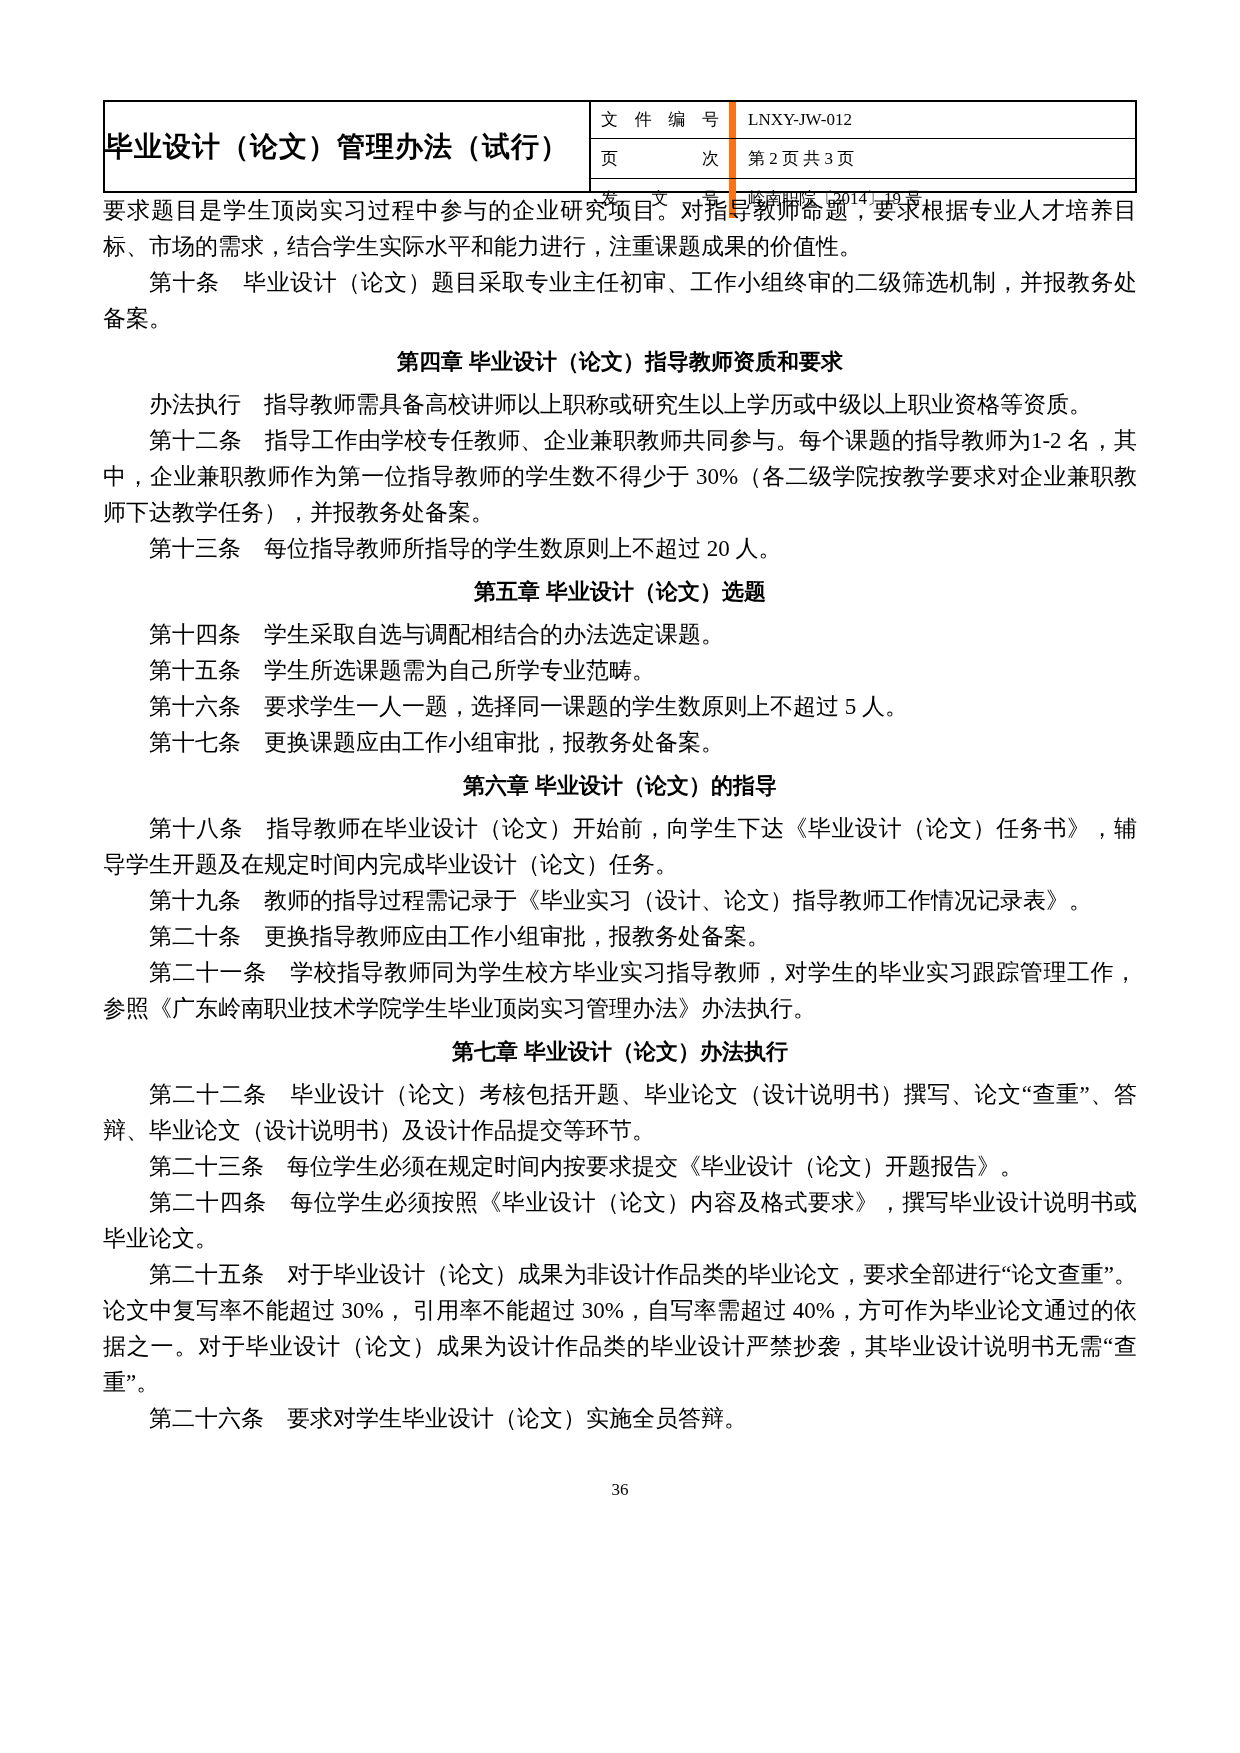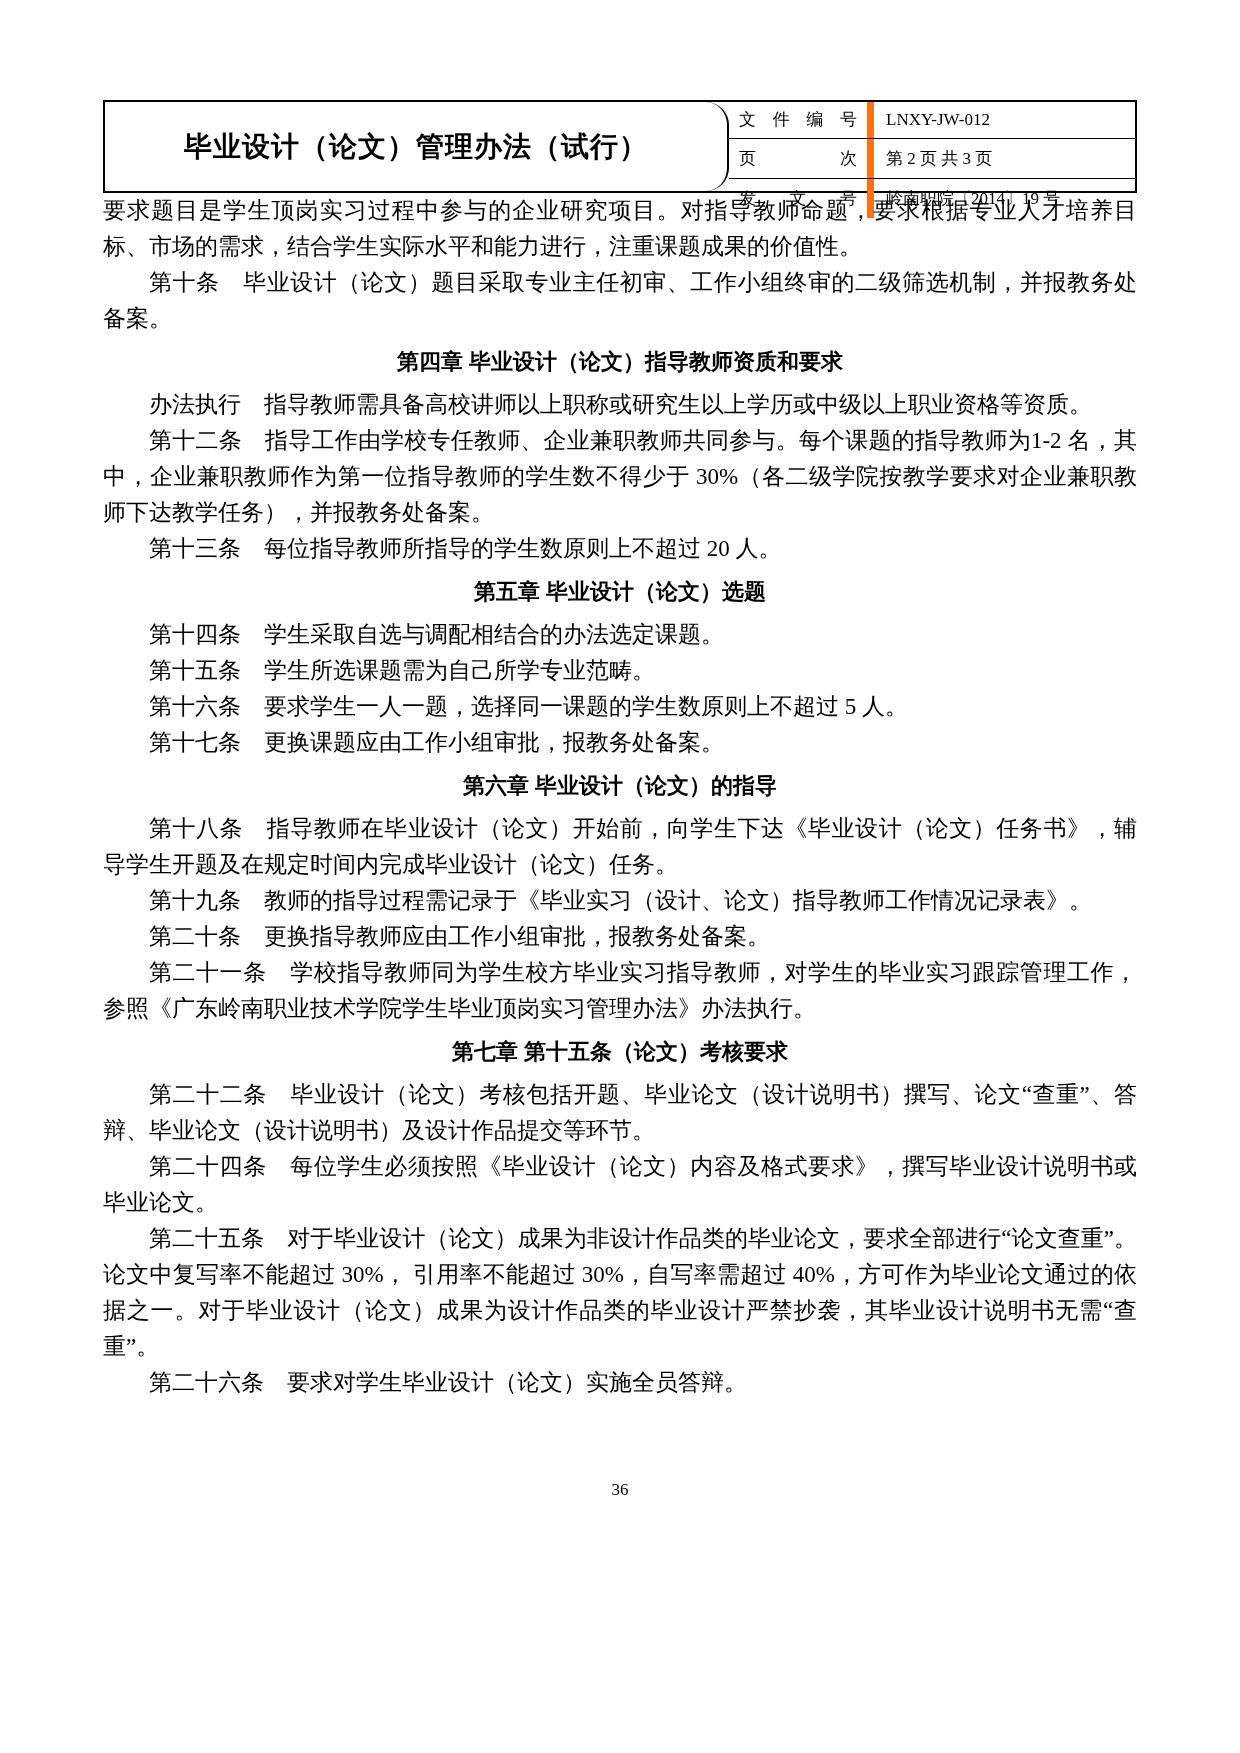--- a/index.html
+++ b/index.html
@@ -22,27 +22,25 @@
   }
 
   
   .header-table {
     display: flex;
     border: 2px solid #000;
     height: 93px;
     box-sizing: border-box;
   }
   .header-left {
-    width: 624px;
+    width: 486px;
     border-right: 2px solid #000;
     display: flex;
     align-items: center;
-    justify-content: center;
     box-sizing: border-box;
-    border-radius: 23px;
   }
   .doc-title {
     font-size: 28px;
     font-weight: bold;
     letter-spacing: 1px;
     white-space: nowrap;
   }
   .meta {
     flex: 1;
     display: flex;
@@ -155,22 +153,23 @@
         <div class="chapter-heading">第五章 毕业设计（论文）选题</div>
         <div class="para indent">第十四条　学生采取自选与调配相结合的办法选定课题。</div>
         <div class="para indent">第十五条　学生所选课题需为自己所学专业范畴。</div>
         <div class="para indent">第十六条　要求学生一人一题，选择同一课题的学生数原则上不超过 5 人。</div>
         <div class="para indent">第十七条　更换课题应由工作小组审批，报教务处备案。</div>
         <div class="chapter-heading">第六章 毕业设计（论文）的指导</div>
         <div class="para indent">第十八条　指导教师在毕业设计（论文）开始前，向学生下达《毕业设计（论文）任务书》，辅导学生开题及在规定时间内完成毕业设计（论文）任务。</div>
         <div class="para indent">第十九条　教师的指导过程需记录于《毕业实习（设计、论文）指导教师工作情况记录表》。</div>
         <div class="para indent">第二十条　更换指导教师应由工作小组审批，报教务处备案。</div>
         <div class="para indent">第二十一条　学校指导教师同为学生校方毕业实习指导教师，对学生的毕业实习跟踪管理工作，参照《广东岭南职业技术学院学生毕业顶岗实习管理办法》办法执行。</div>
-        <div class="chapter-heading">第七章 第十五条（论文）考核要求</div>
+        <div class="chapter-heading">第七章 毕业设计（论文）办法执行</div>
         <div class="para indent">第二十二条　毕业设计（论文）考核包括开题、毕业论文（设计说明书）撰写、论文“查重”、答辩、毕业论文（设计说明书）及设计作品提交等环节。</div>
+        <div class="para indent">第二十三条　每位学生必须在规定时间内按要求提交《毕业设计（论文）开题报告》。</div>
         <div class="para indent">第二十四条　每位学生必须按照《毕业设计（论文）内容及格式要求》，撰写毕业设计说明书或毕业论文。</div>
         <div class="para indent">第二十五条　对于毕业设计（论文）成果为非设计作品类的毕业论文，要求全部进行“论文查重”。论文中复写率不能超过 30%， 引用率不能超过 30%，自写率需超过 40%，方可作为毕业论文通过的依据之一。对于毕业设计（论文）成果为设计作品类的毕业设计严禁抄袭，其毕业设计说明书无需“查重”。</div>
         <div class="para indent">第二十六条　要求对学生毕业设计（论文）实施全员答辩。</div>
       </div>
 
   </div>
 
   <div class="page-footer">
     <span>36</span>
   </div>

